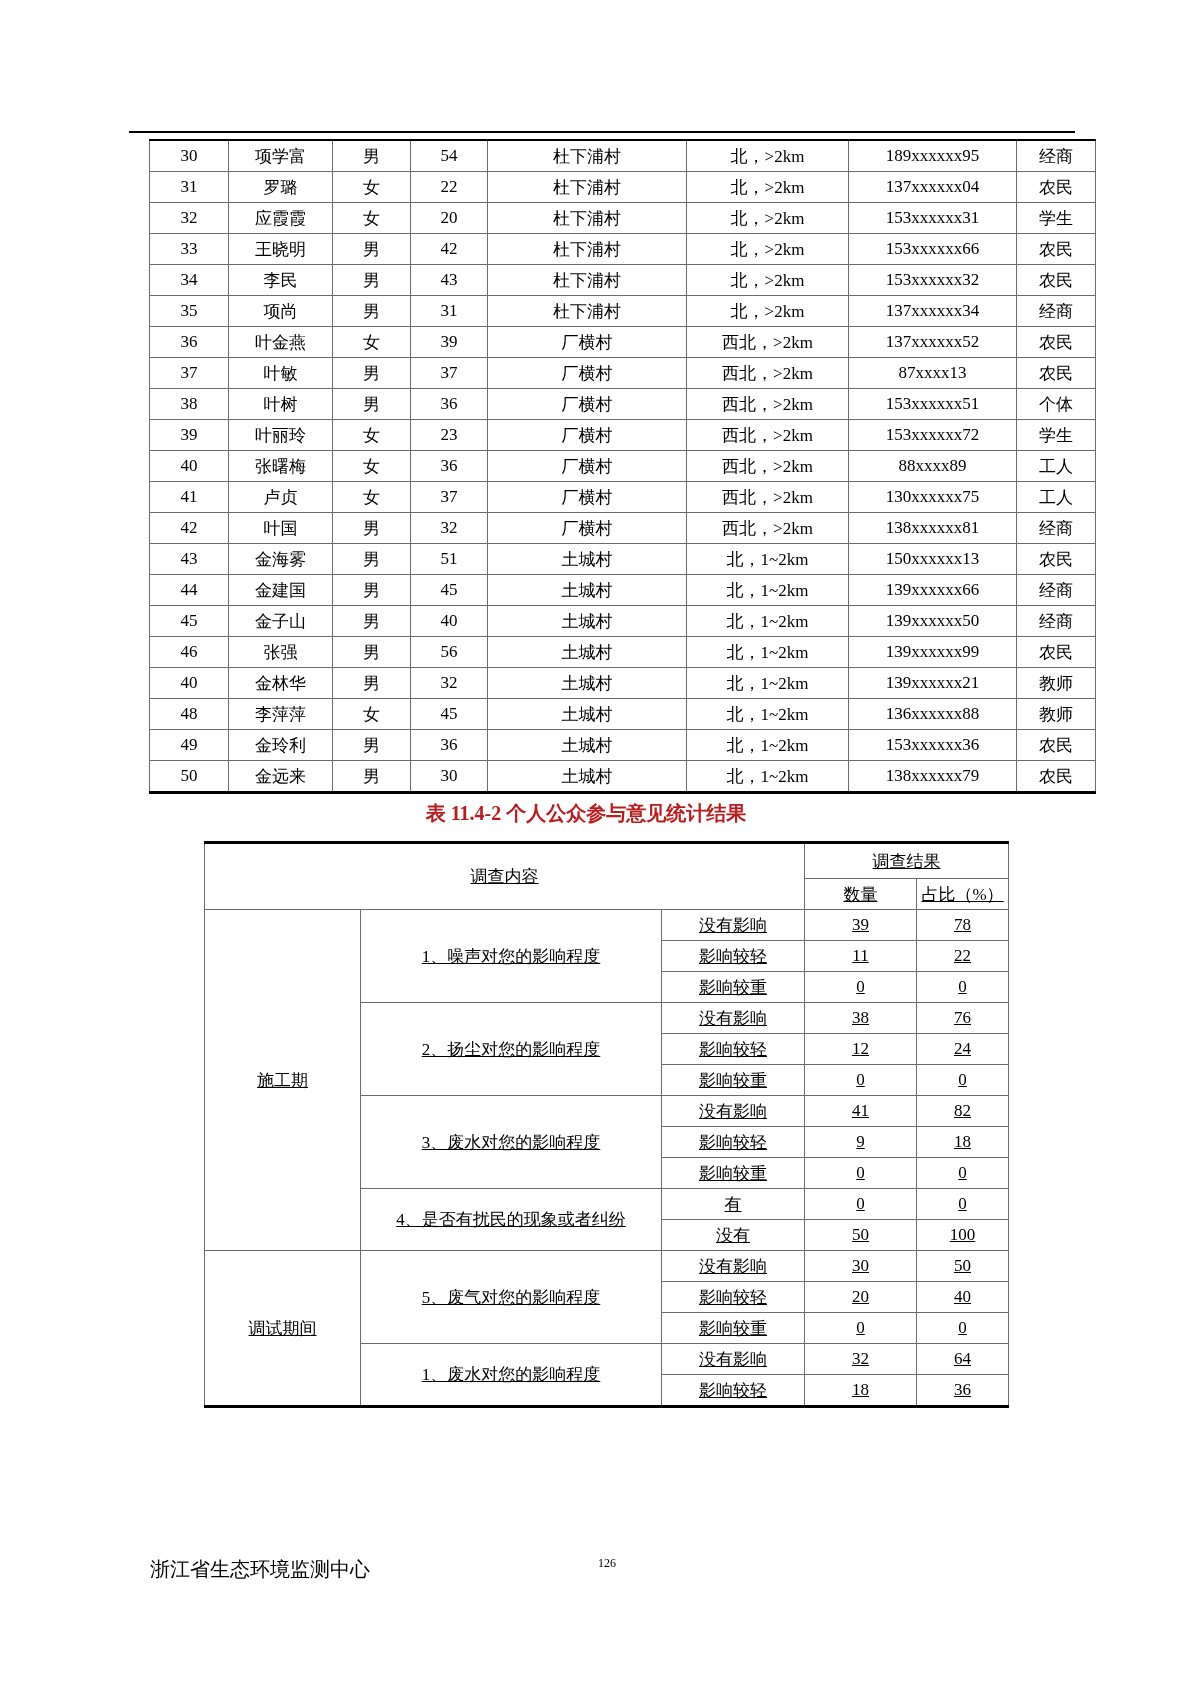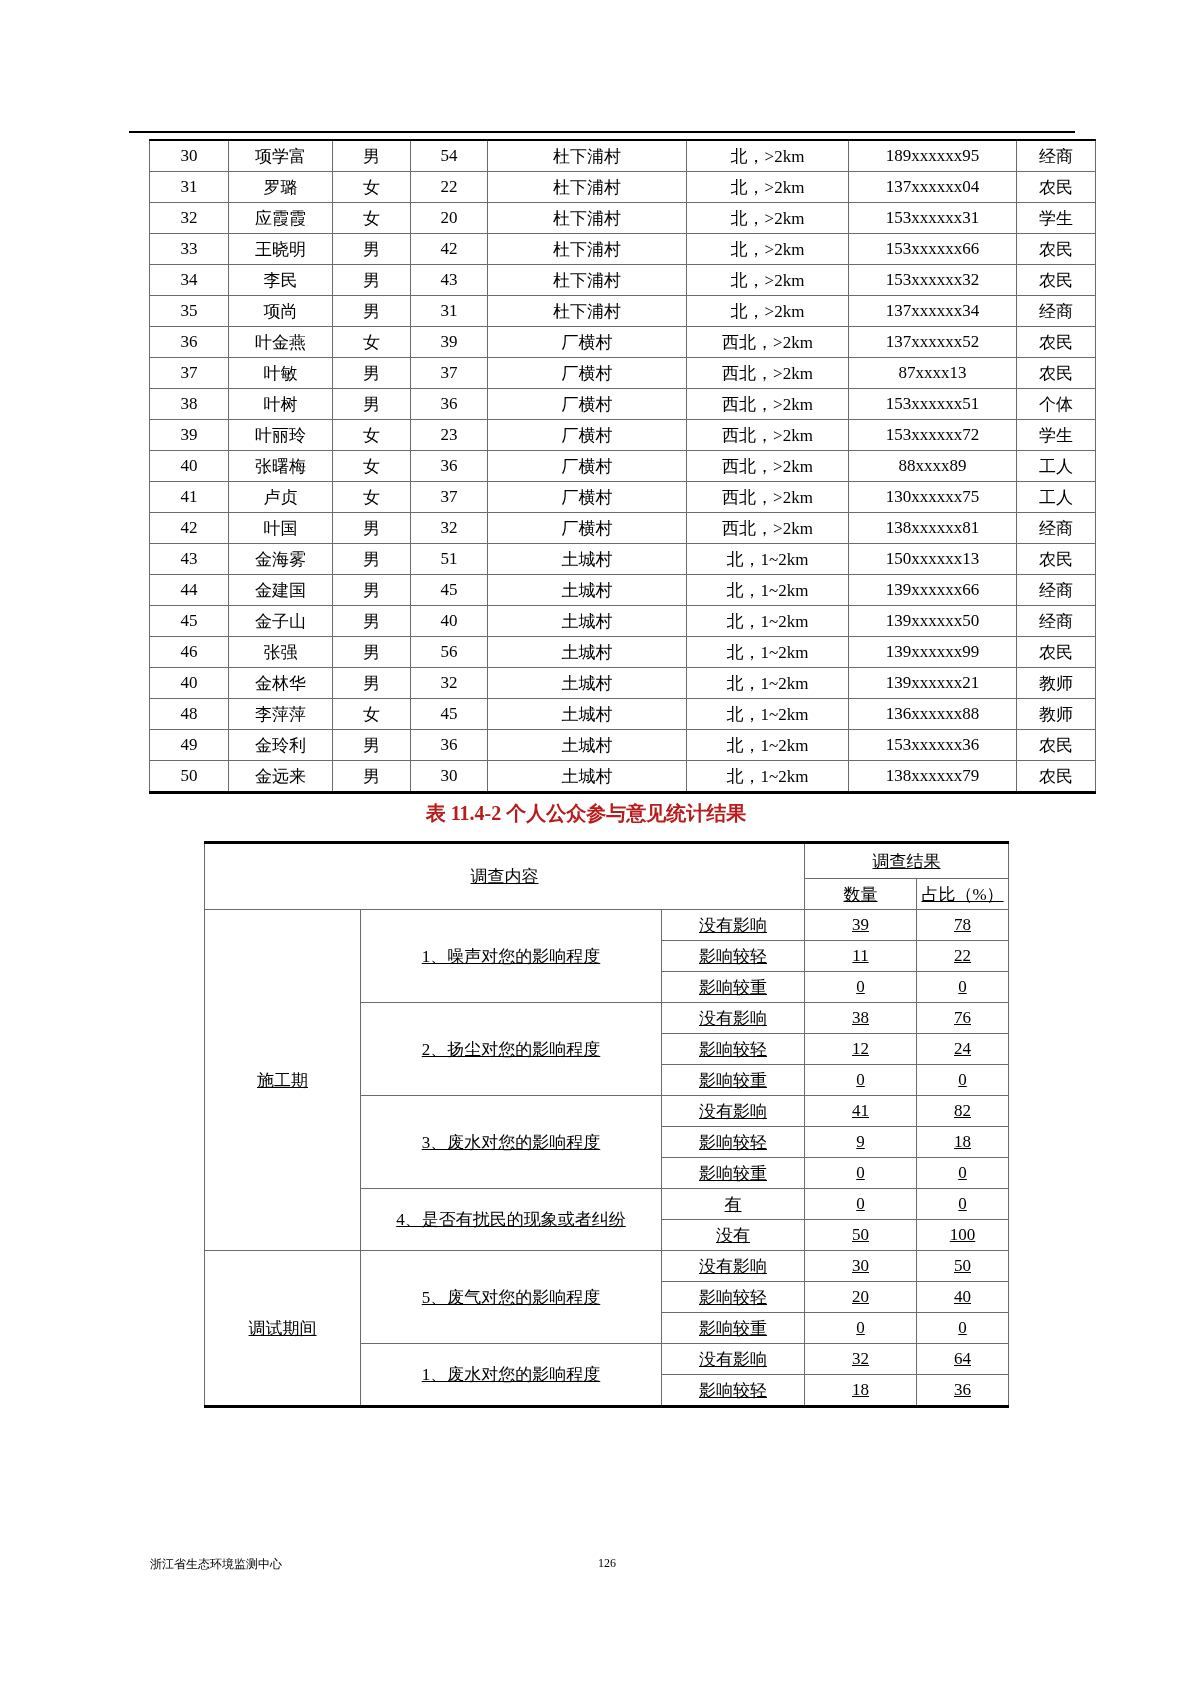--- a/index.html
+++ b/index.html
@@ -51,21 +51,21 @@
   .t2 th,.t2 td{
     border:1px solid #6b6b6b;
     text-align:center;vertical-align:middle;
     font-size:17px;font-weight:normal;
     padding:0 2px;
   }
   .t2 thead tr:first-child th{height:34px;}
   .t2 thead tr:last-child th{height:30px;}
   .t2 tbody td{height:30px;}
   
-  .footer-org{position:absolute;left:150px;top:1556px;font-size:12px;}
+  .footer-org{position:absolute;left:150px;top:1556px;font-size:20px;}
   .footer-page{position:absolute;left:598px;top:1556px;font-size:12px;}
 </style>
 </head>
 <body>
 
 <div class="page">
 
   <div class="doc-header">
   </div>
   <div class="header-rule"></div>

